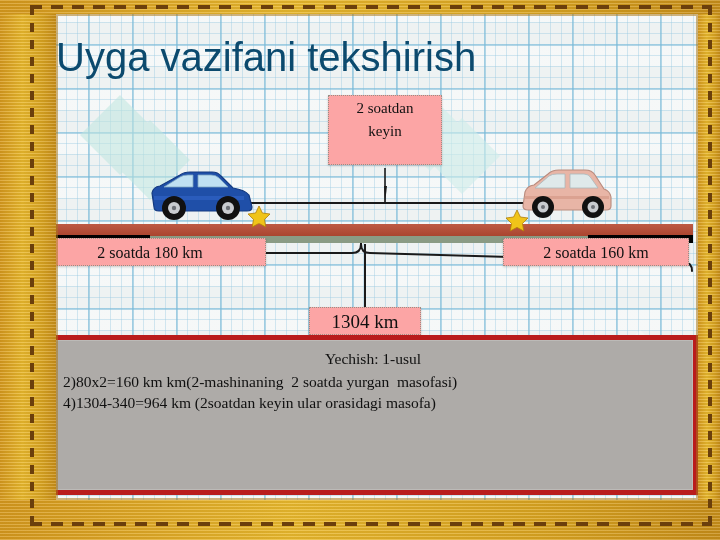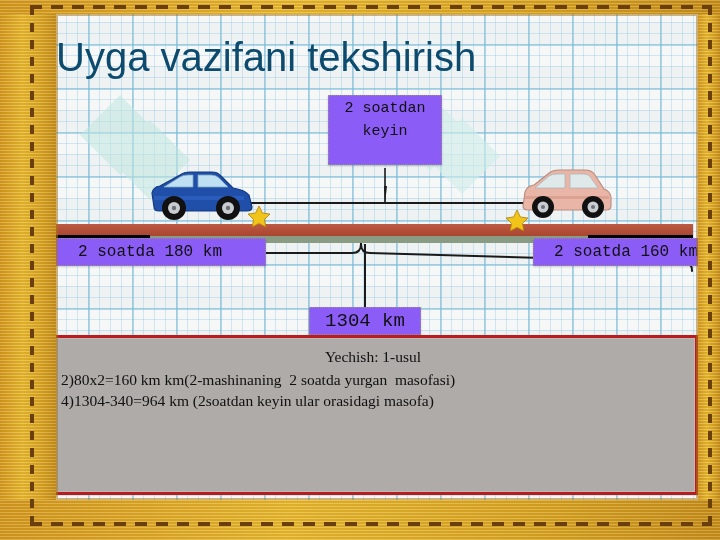--- a/index.html
+++ b/index.html
@@ -95,42 +95,42 @@
     font-weight: 400;
     color: #0c4a6e;
     letter-spacing: 0px;
     white-space: nowrap;
   }
 
   
   .callout {
     position: absolute;
     box-sizing: border-box;
-    background: #8b5cf6;
+    background: #fca5a5;
     border: 1px dotted #9a8f85;
-    font-family: Liberation Mono, monospace;
+    font-family: Liberation Serif, serif;
     color: #111;
     text-align: center;
     box-shadow: 0 1px 2px rgba(0,0,0,0.18);
   }
   #box-top {
     left: 328px; top: 95px;
     width: 114px; height: 70px;
     font-size: 15px;
     line-height: 23px;
     padding-top: 1px;
   }
   #box-left {
     left: 34px; top: 238px;
     width: 232px; height: 28px;
     font-size: 16px;
     line-height: 27px;
   }
   #box-right {
-    left: 533px; top: 238px;
+    left: 503px; top: 238px;
     width: 186px; height: 28px;
     font-size: 16px;
     line-height: 27px;
   }
   #box-total {
     left: 309px; top: 307px;
     width: 112px; height: 28px;
     font-size: 19px;
     line-height: 27px;
   }
@@ -169,21 +169,21 @@
   #car-blue  { left: 140px; top: 163px; }
   #car-pink  { left: 515px; top: 166px; }
 
   
   .solution {
     position: absolute;
     left: 48px; top: 335px;
     width: 650px; height: 160px;
     box-sizing: border-box;
     background: #aeabA8;
-    border: 3px solid #b91c1c;
+    border: 5px solid #b91c1c;
     box-shadow: inset 0 0 0 1px rgba(255,255,255,0.18);
     padding: 8px 10px 0 10px;
     font-family: "Liberation Serif", serif;
     font-size: 15.5px;
     line-height: 21px;
     color: #101010;
     overflow: hidden;
   }
   .solution .head { text-align: center; margin-bottom: 2px; }
   .solution .line { text-align: left; white-space: pre-wrap; }

